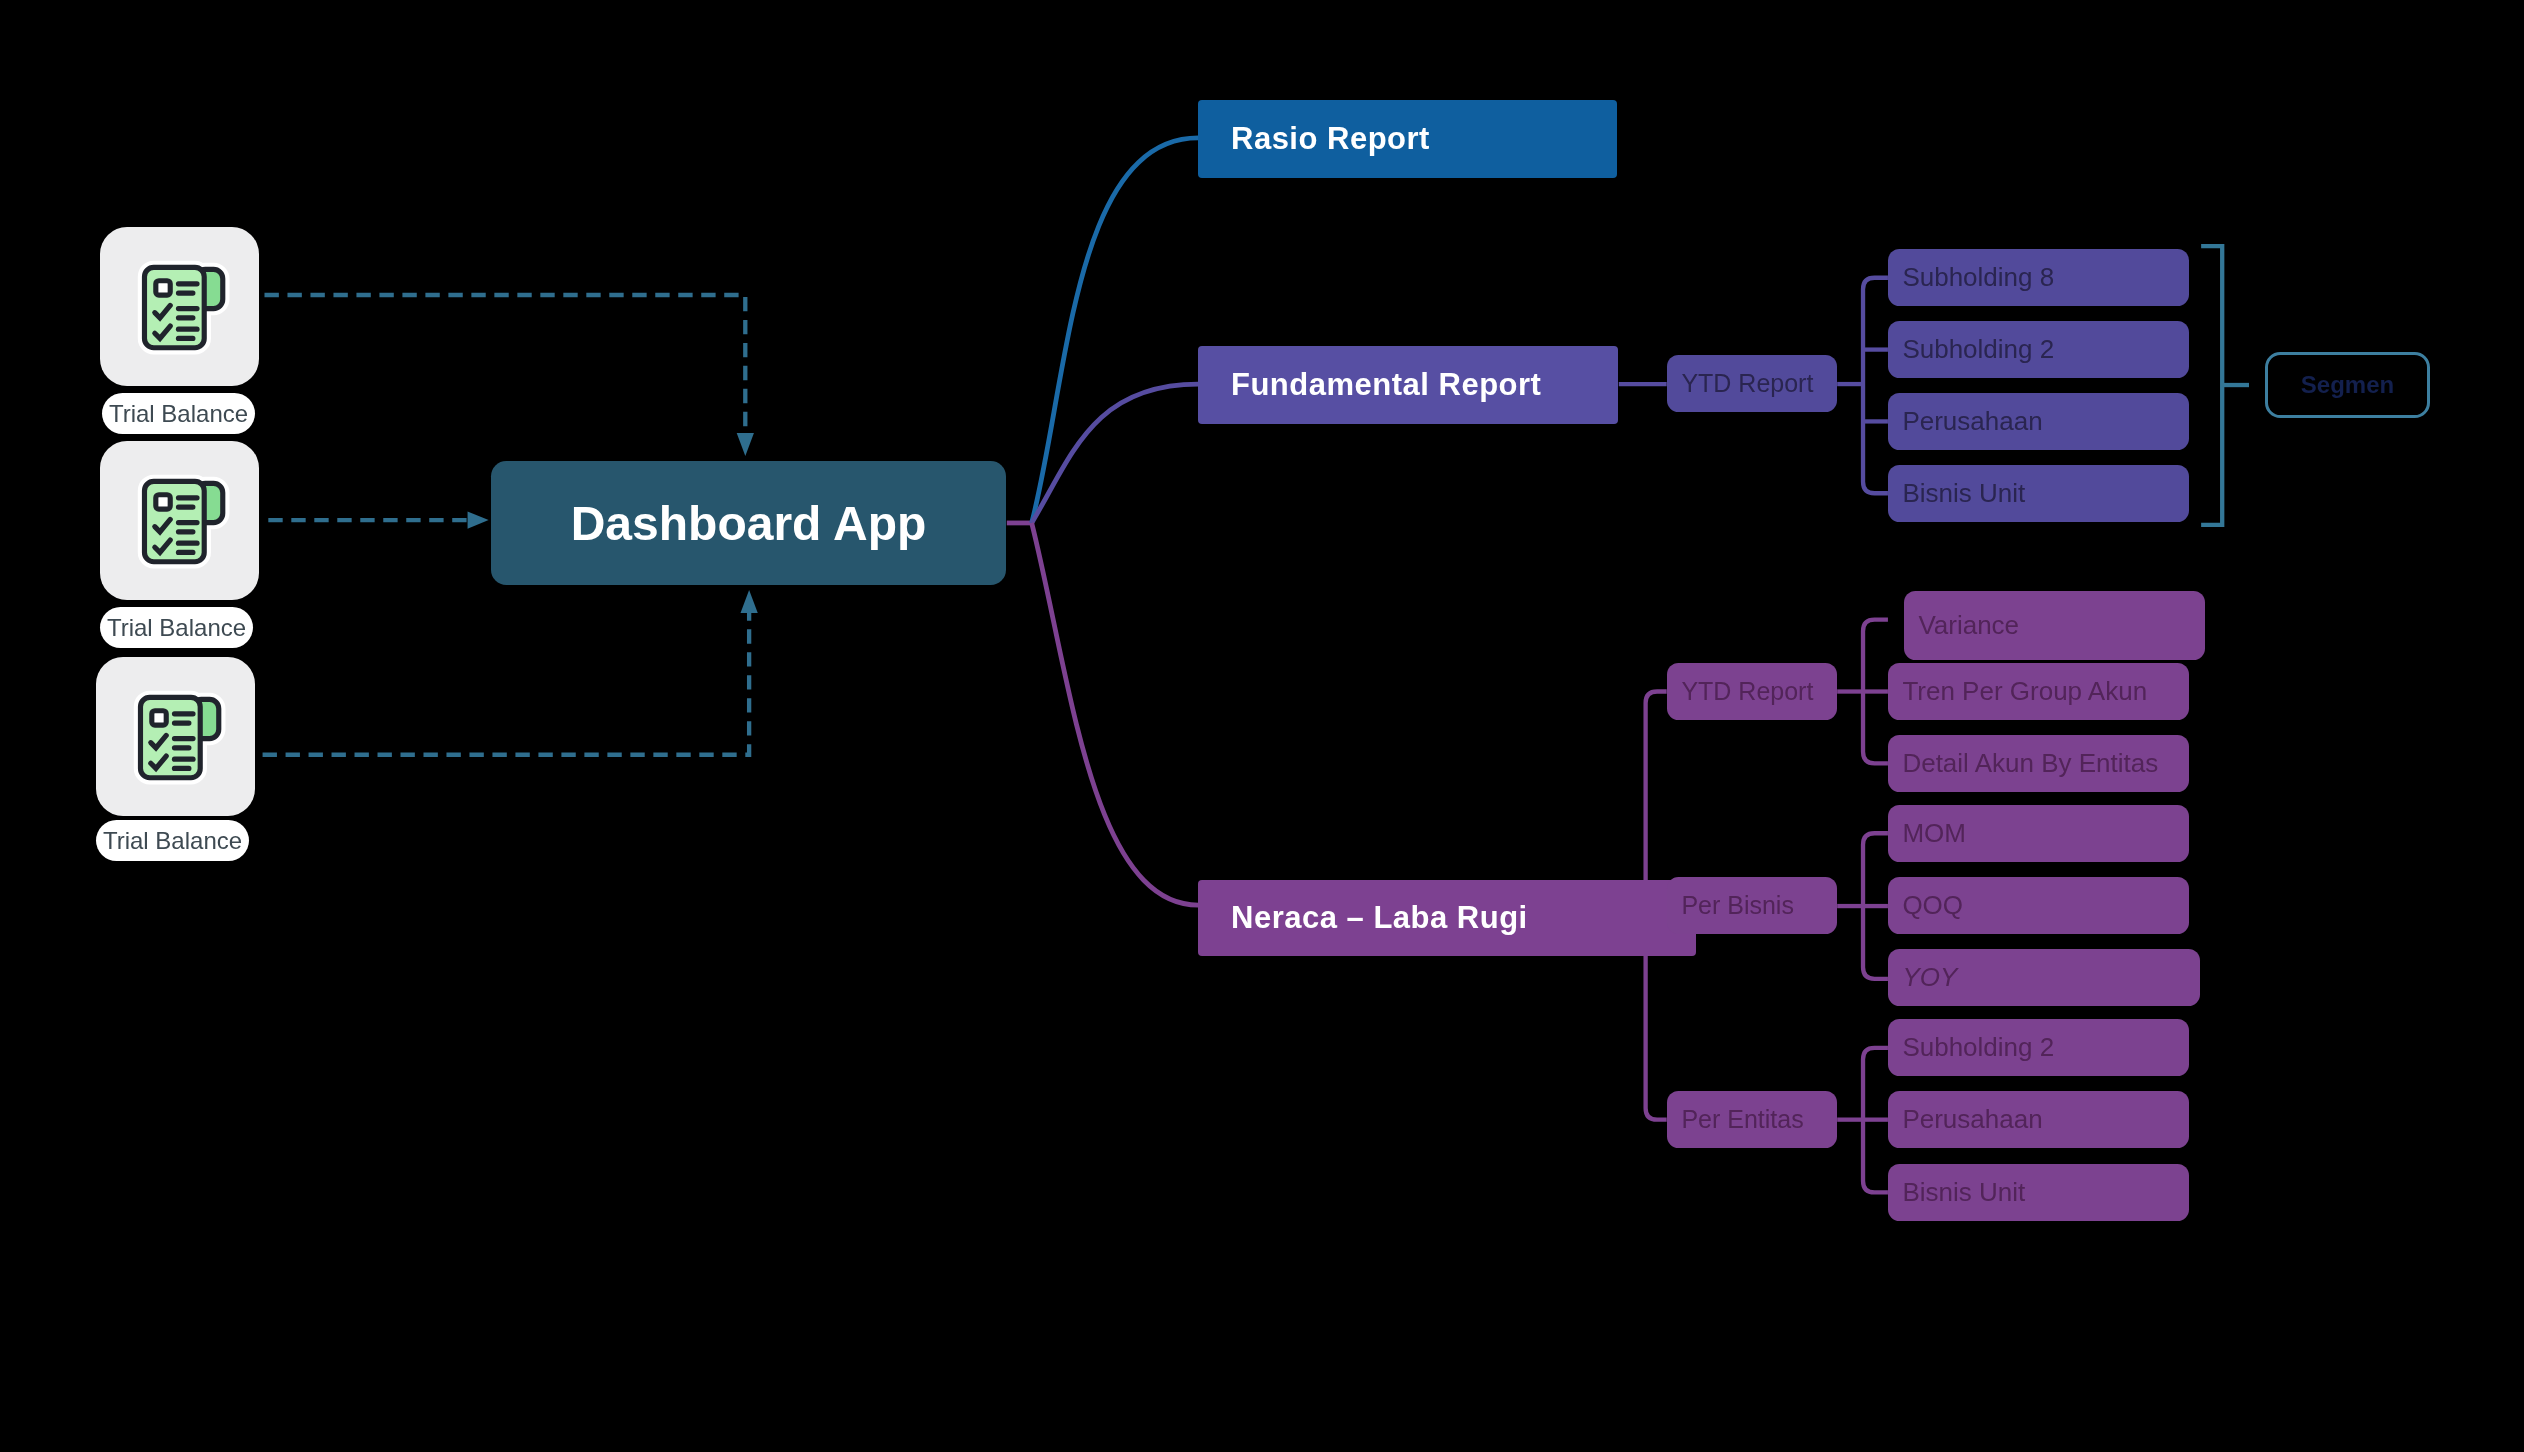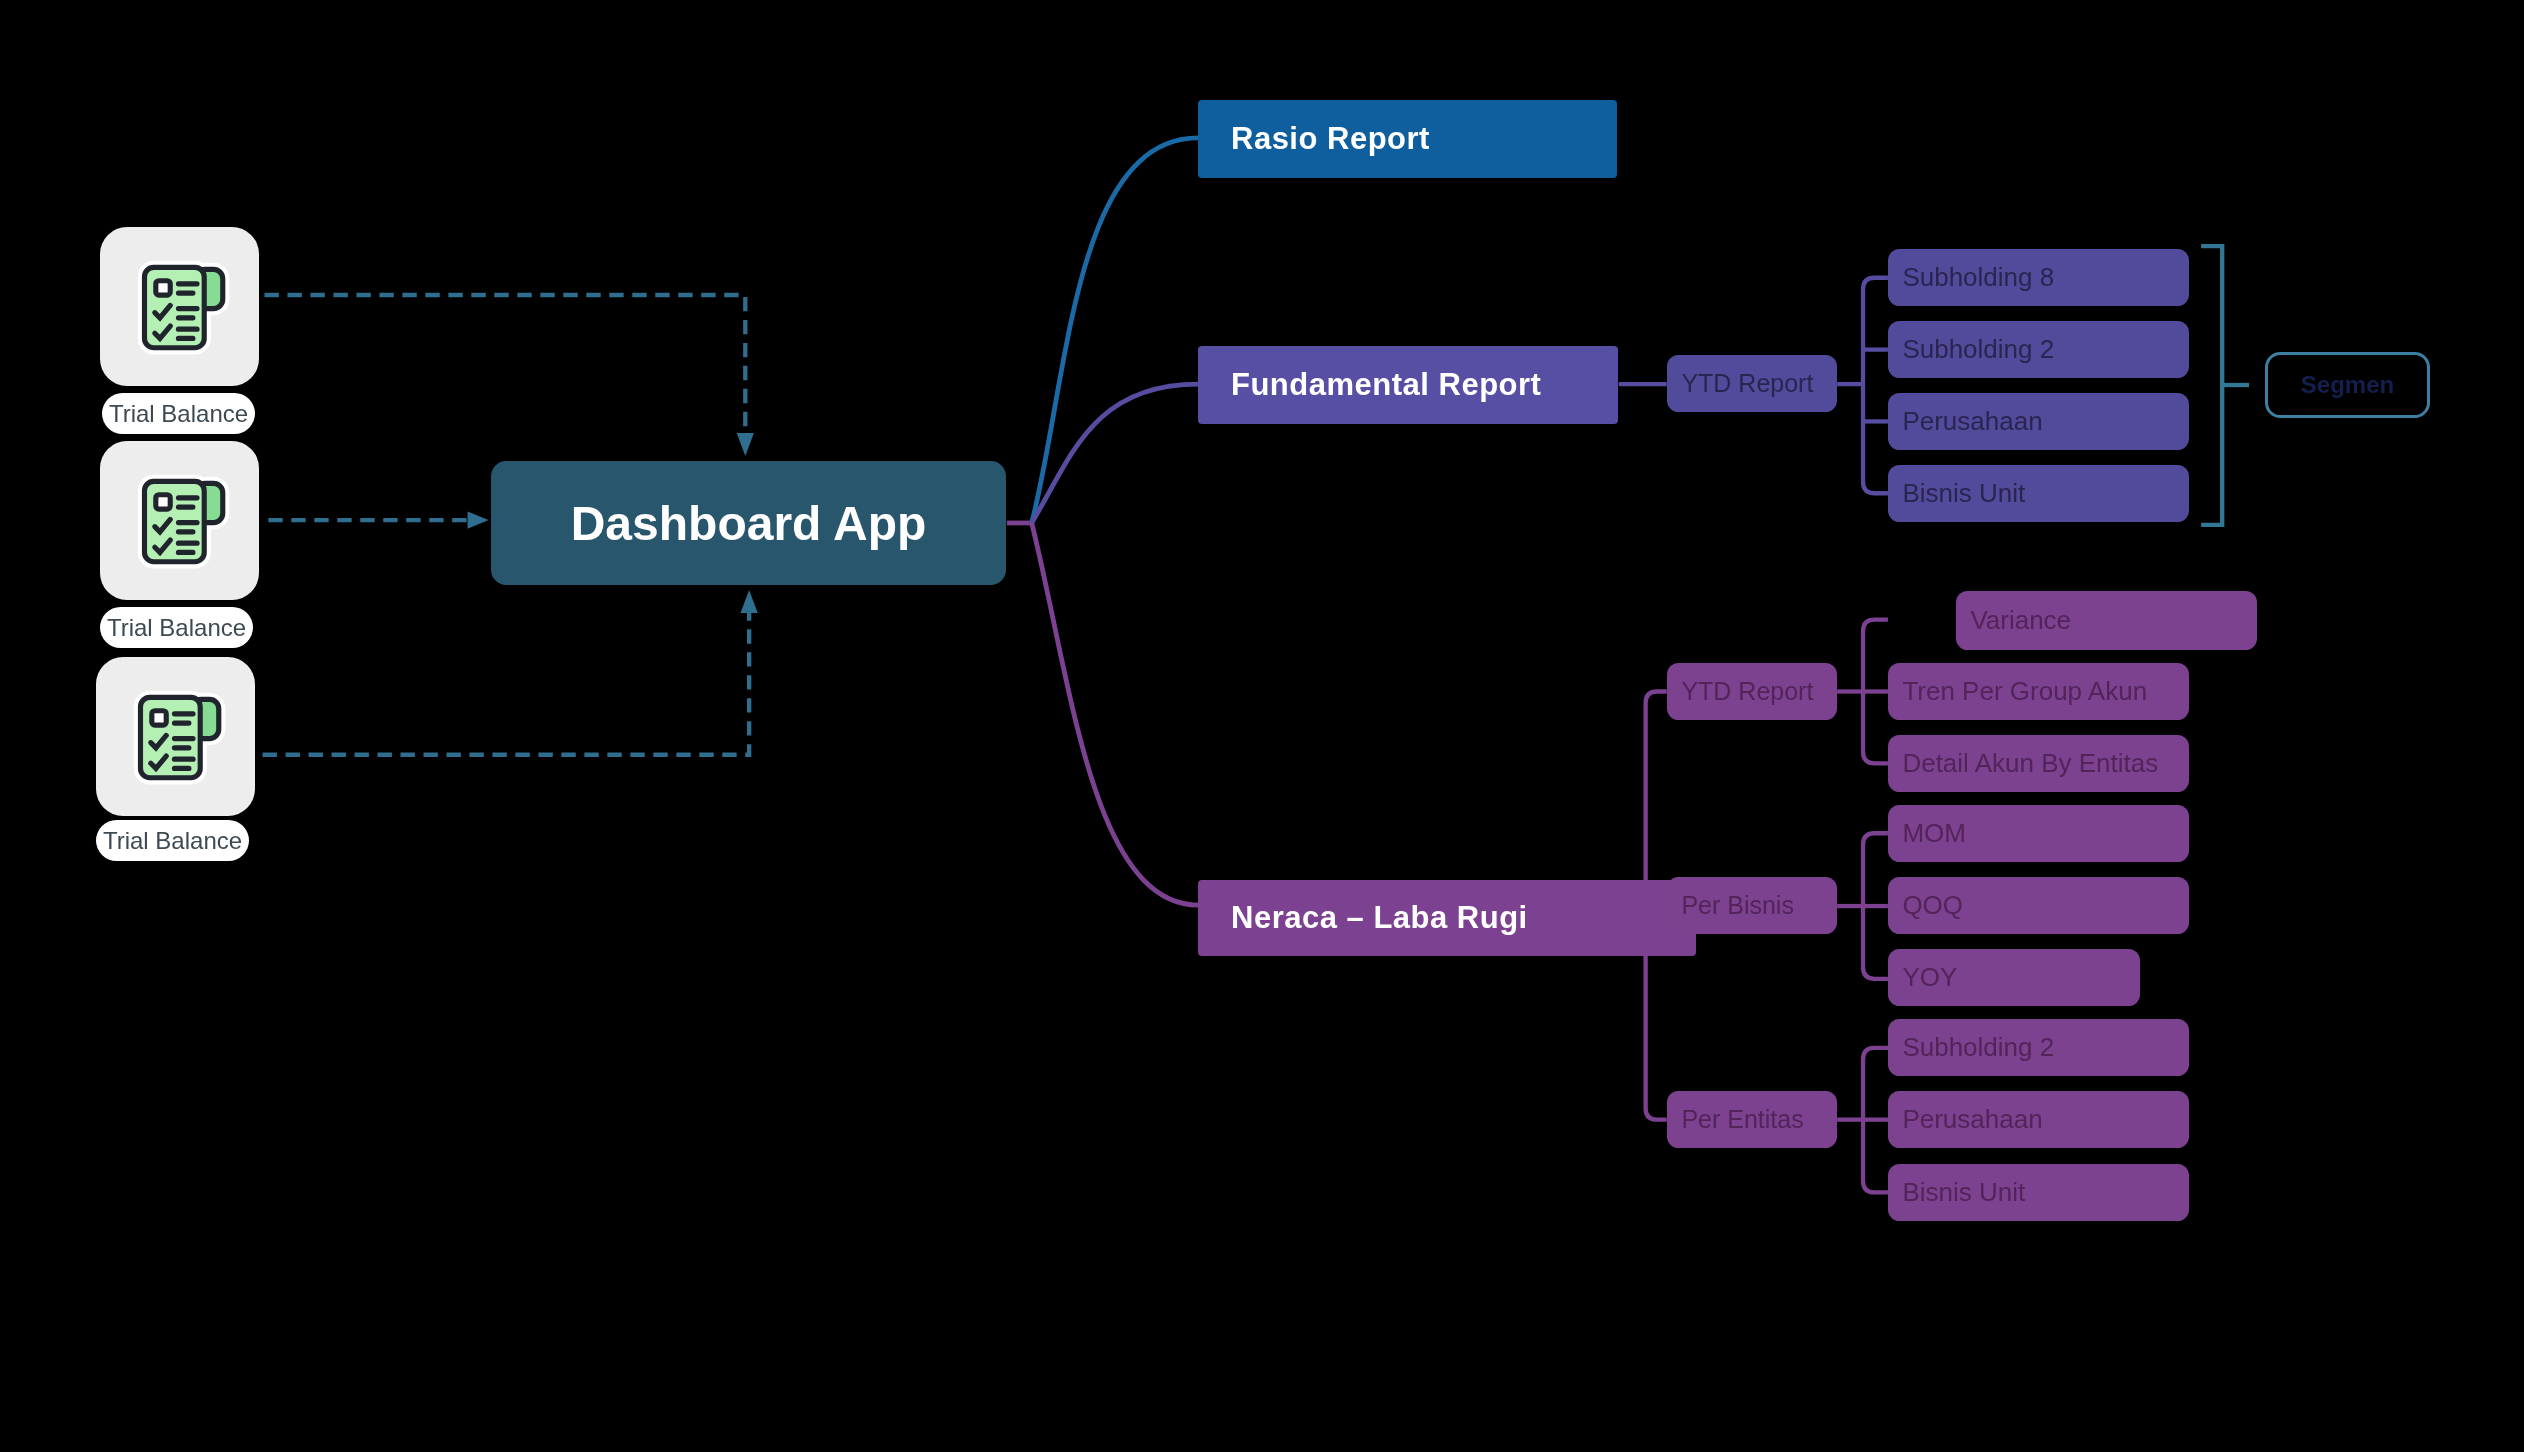--- a/index.html
+++ b/index.html
@@ -158,24 +158,24 @@
   <div class="node child indigo-c" style="left:1888px;top:465px;width:301px;height:57px;">Bisnis Unit</div>
 
   <div class="node segmen" style="left:2265px;top:352px;width:165px;height:66px;">Segmen</div>
 
   <div class="node parent magenta-p" style="left:1198px;top:880px;width:498px;height:76px;">Neraca – Laba Rugi</div>
 
   <div class="node small magenta-c" style="left:1667px;top:663px;width:170px;height:57px;">YTD Report</div>
   <div class="node small magenta-c" style="left:1667px;top:877px;width:170px;height:57px;">Per Bisnis</div>
   <div class="node small magenta-c" style="left:1667px;top:1091px;width:170px;height:57px;">Per Entitas</div>
 
-  <div class="node child magenta-c" style="left:1956px;top:591px;width:301px;height:59px;">Variance</div>
+  <div class="node child magenta-c" style="left:1904px;top:591px;width:301px;height:69px;">Variance</div>
   <div class="node child magenta-c" style="left:1888px;top:663px;width:301px;height:57px;">Tren Per Group Akun</div>
   <div class="node child magenta-c" style="left:1888px;top:735px;width:301px;height:57px;">Detail Akun By Entitas</div>
   <div class="node child magenta-c" style="left:1888px;top:805px;width:301px;height:57px;">MOM</div>
   <div class="node child magenta-c" style="left:1888px;top:877px;width:301px;height:57px;">QOQ</div>
-  <div class="node child magenta-c" style="left:1888px;top:949px;width:252px;height:57px;">YOY</div>
+  <div class="node child magenta-c" style="left:1888px;top:949px;width:312px;height:57px;font-style:italic;">YOY</div>
   <div class="node child magenta-c" style="left:1888px;top:1019px;width:301px;height:57px;">Subholding 2</div>
   <div class="node child magenta-c" style="left:1888px;top:1091px;width:301px;height:57px;">Perusahaan</div>
   <div class="node child magenta-c" style="left:1888px;top:1164px;width:301px;height:57px;">Bisnis Unit</div>
 
 </div>
 
 
 </body></html>

